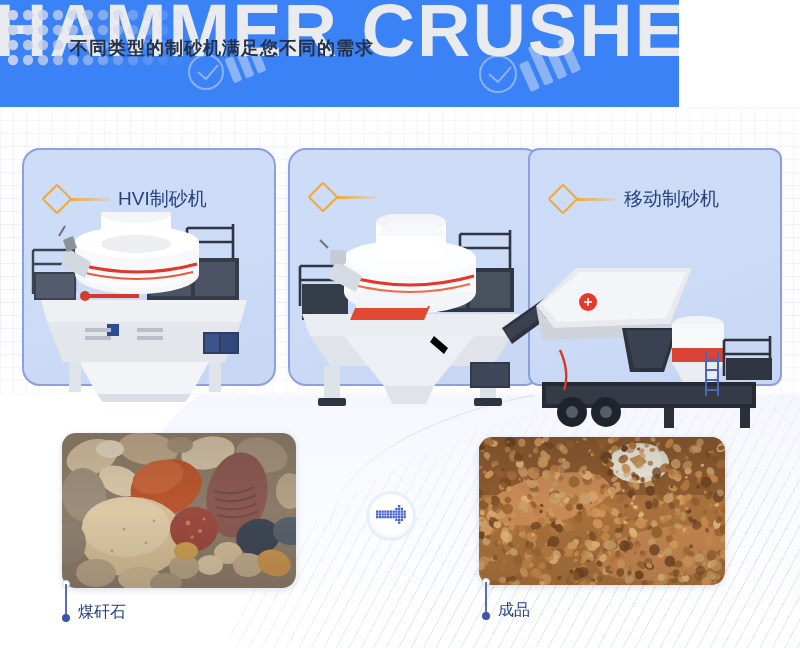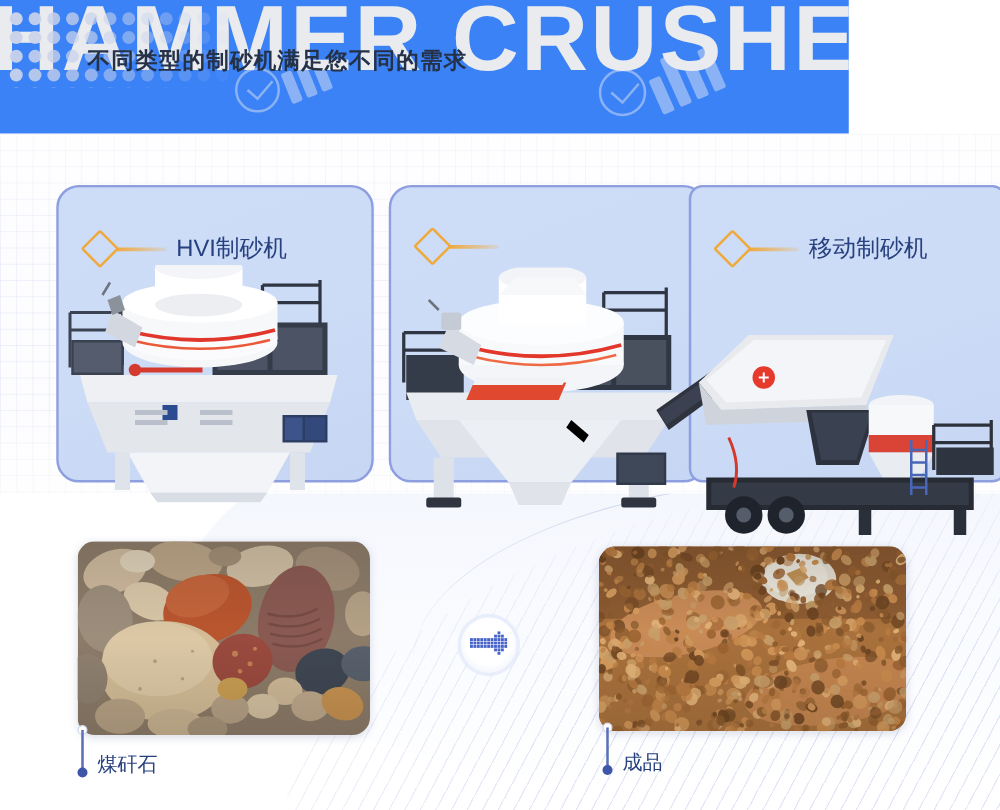--- a/index.html
+++ b/index.html
@@ -77,21 +77,20 @@
     border-top: 1px solid rgba(150,170,220,.35);
     background: transparent;
   }
 
   
   .card {
     position: absolute; top: 148px; width: 254px; height: 238px;
     background: linear-gradient(160deg, #cddcf7 0%, #ccdbf6 55%, #c6d6f3 100%);
     border: 2px solid #8e9fe0;
     border-radius: 18px;
-    margin-left: 23px;
   }
   #card-1 { left: 22px; }
   #card-2 { left: 288px; }
   #card-3 { left: 528px; border-radius: 11px; }
 
   .card-head { position: absolute; left: 22px; top: 36px; display: flex; align-items: center; }
   .diamond {
     width: 22px; height: 22px; border: 2px solid #f0a93b;
     transform: rotate(45deg); border-radius: 2px; flex: none;
   }

